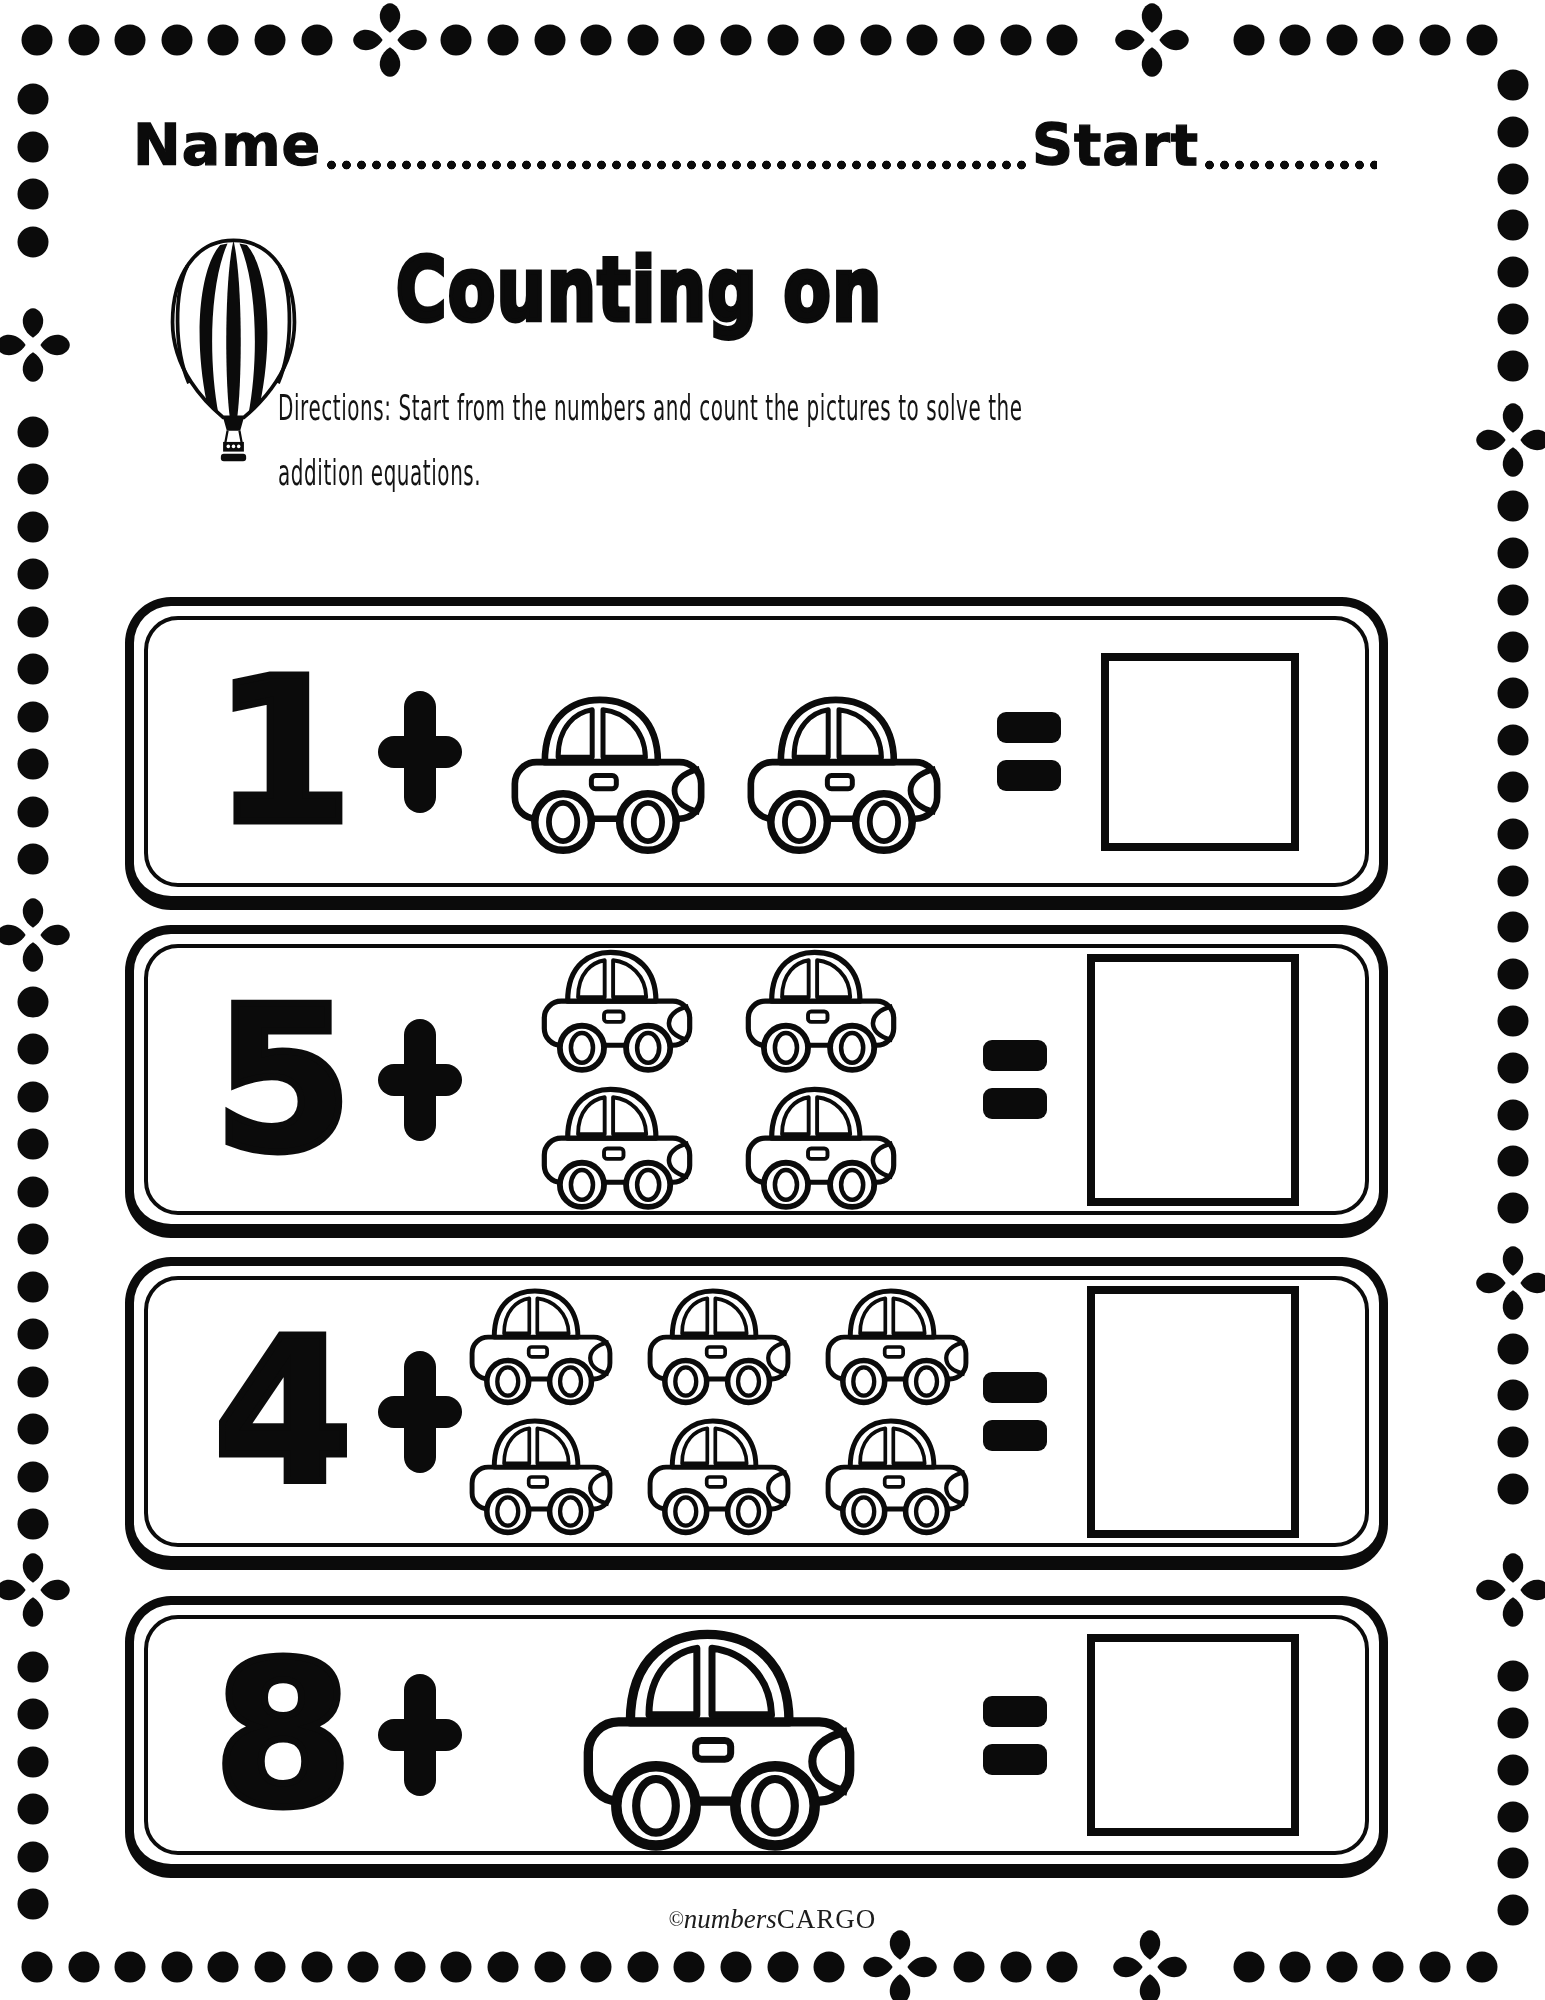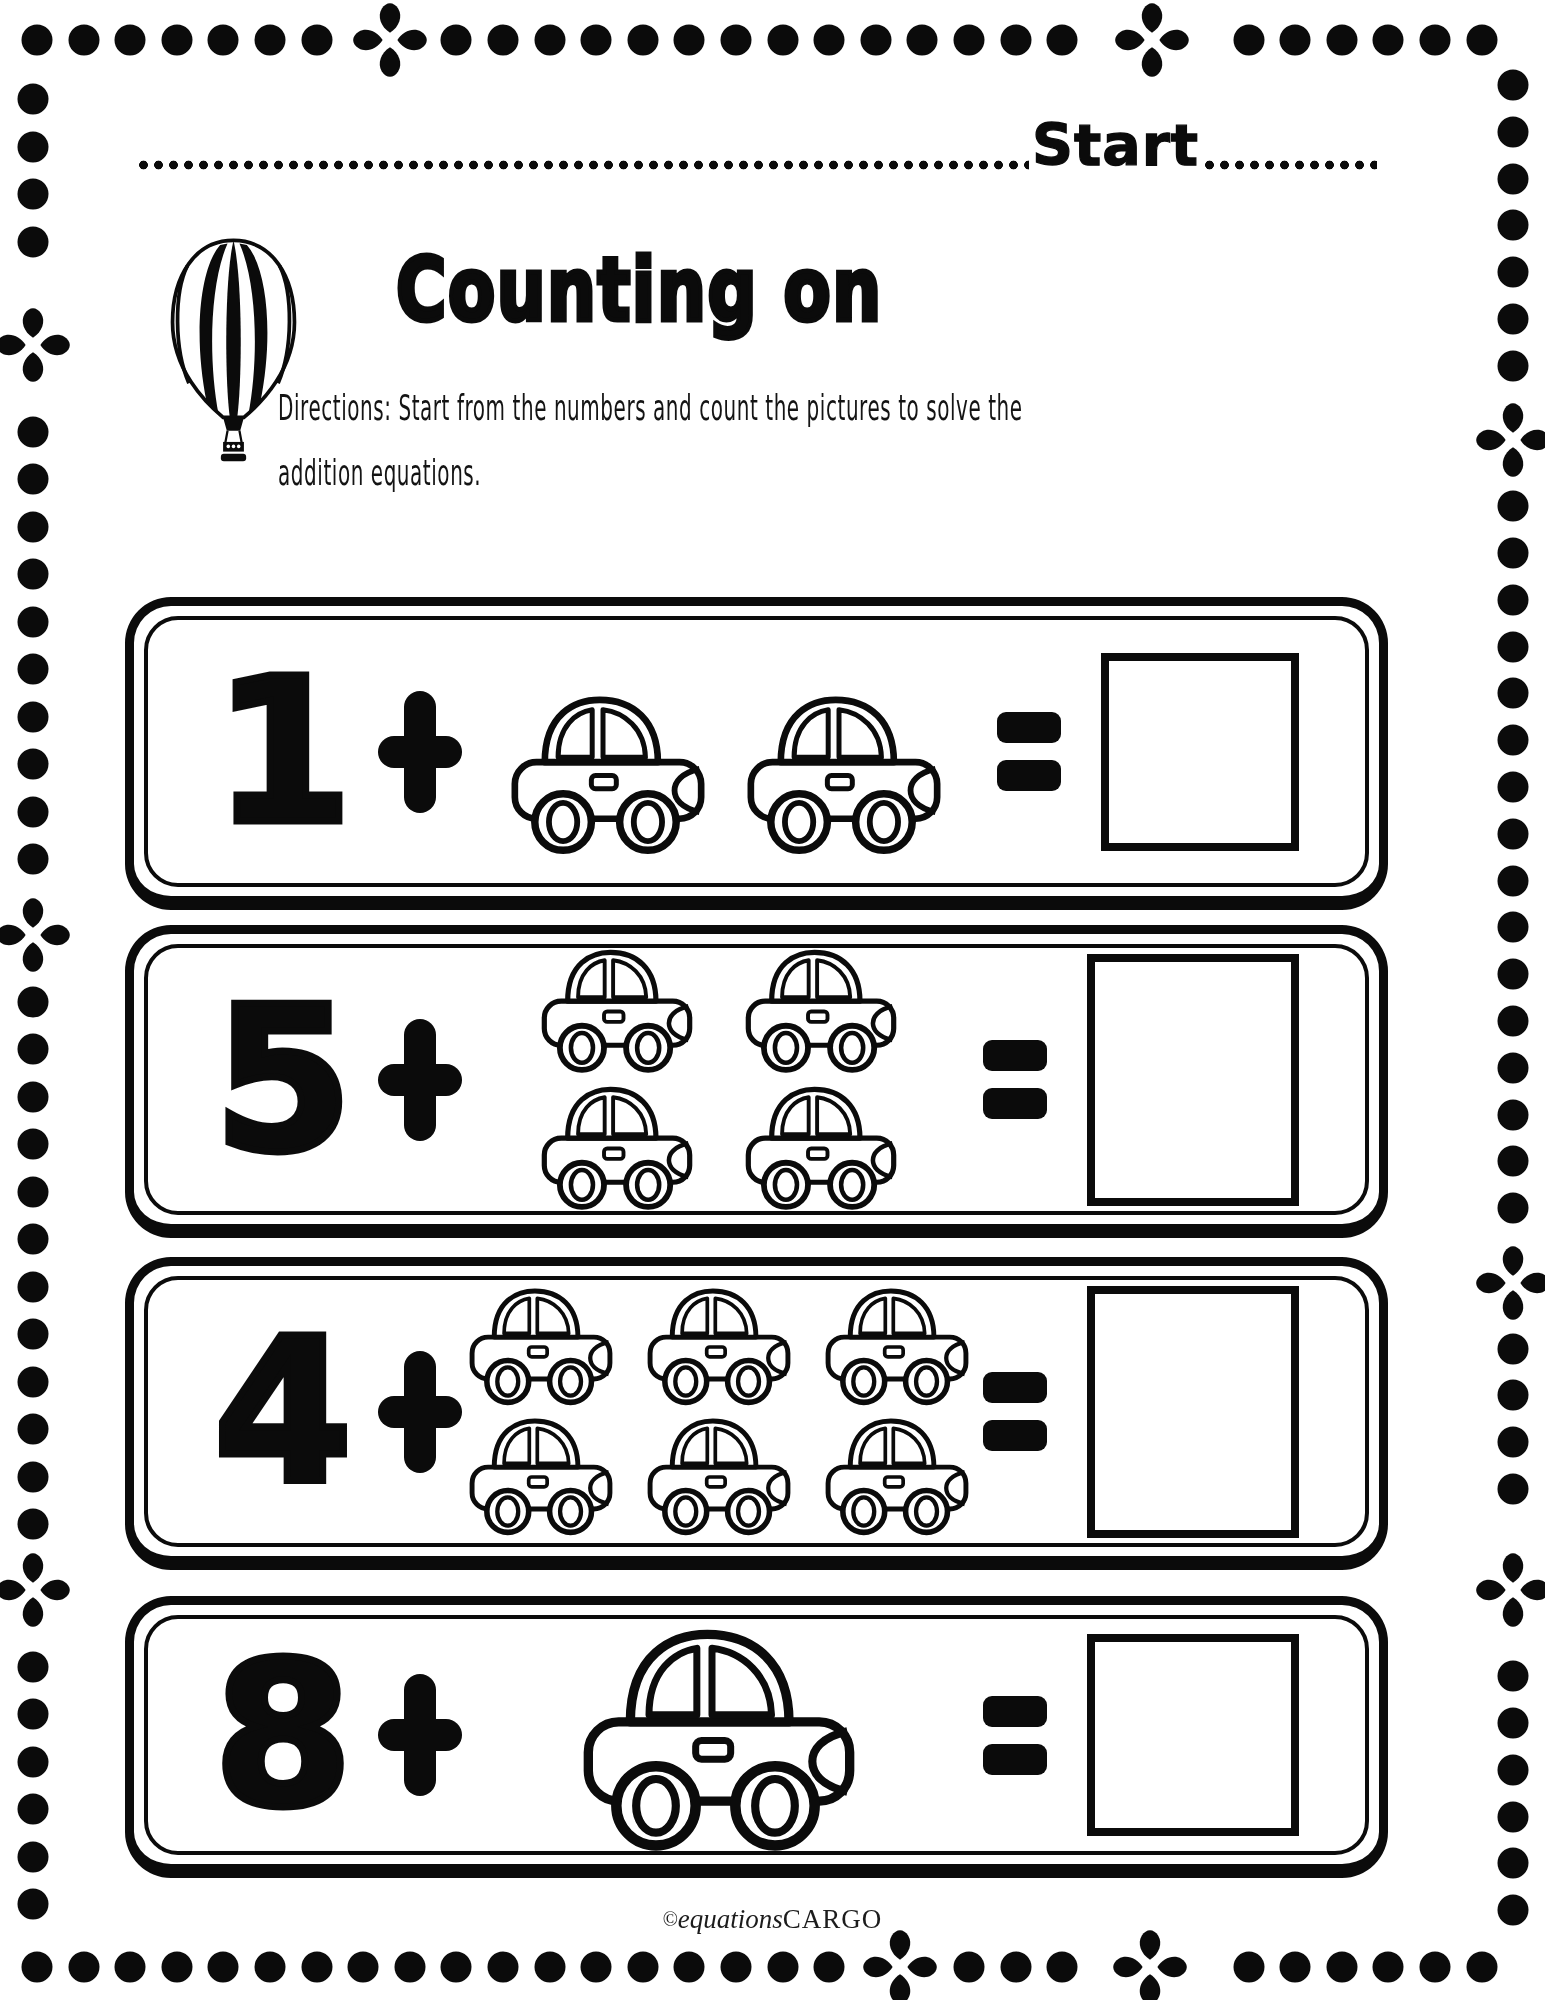--- a/index.html
+++ b/index.html
@@ -263,20 +263,21 @@
         </svg>
       </div>
       <div class="bclover" style="left: 1513px; top: 1590px;">
         <svg viewBox="-50 -50 100 100">
           <use href="#clover-shape"></use>
         </svg>
       </div>
     </div>
 
   <div class="nameline">
+    <span>Name</span>
     <div class="leader grow"></div>
     <span>Start</span>
     <div class="leader tail"></div>
   </div>
 
   <div class="balloon">
     <svg viewBox="0 0 100 152">
       <path d="M50,3 C24,3 9,27 9,58 C9,90 31,112 43,122 L57,122 C69,112 91,90 91,58 C91,27 76,3 50,3 Z" fill="#fff" stroke="#0b0b0b" stroke-width="2.5"></path>
       <path d="M50,3 C44,28 44,95 47.5,122 L52.5,122 C56,95 56,28 50,3 Z" fill="#0b0b0b"></path>
       <path d="M41,6 C27,22 23,68 32,112 L40,120 C33,84 34,32 46,5 Z" fill="#0b0b0b"></path>
@@ -401,16 +402,16 @@
         </div>
       <div class="equals">
           <div class="bar"></div>
           <div class="bar"></div>
         </div>
       <div class="answer tall4"></div>
     </div>
   </div>
 
   <div class="footer">
-    <span class="cp">©</span><span class="it">equations</span><span class="caps">CARGO</span>
+    <span class="cp">©</span><span class="it">numbers</span><span class="caps">CARGO</span>
   </div>
 
 </div>
 
 </body></html>

